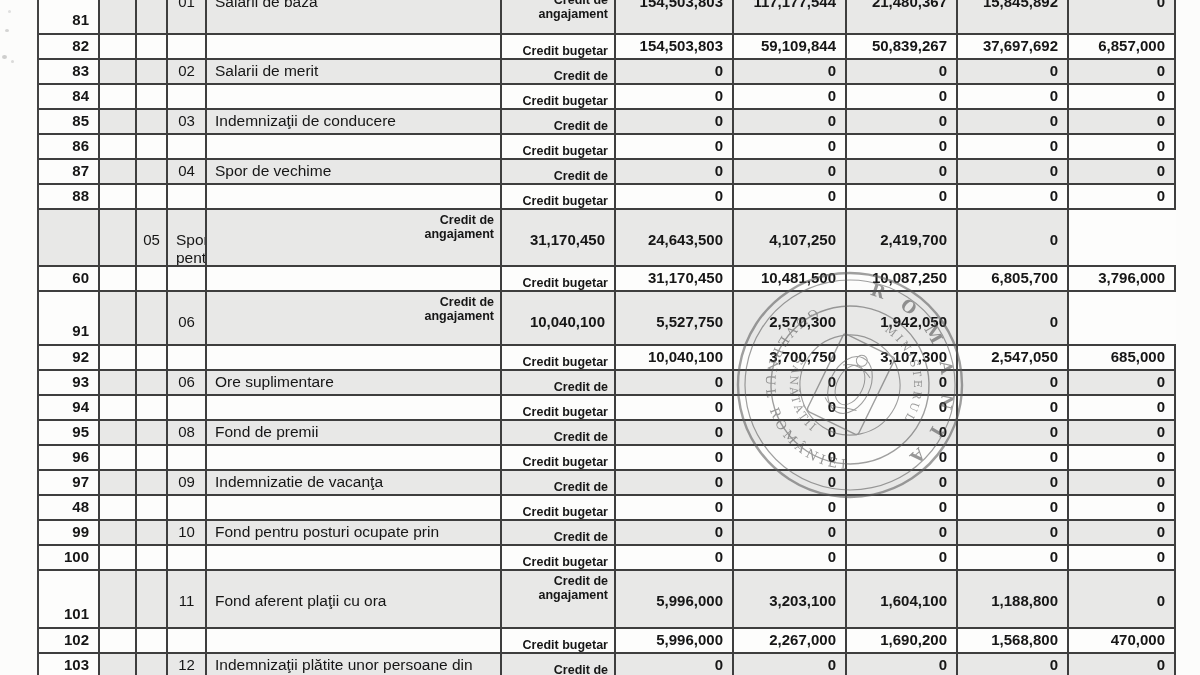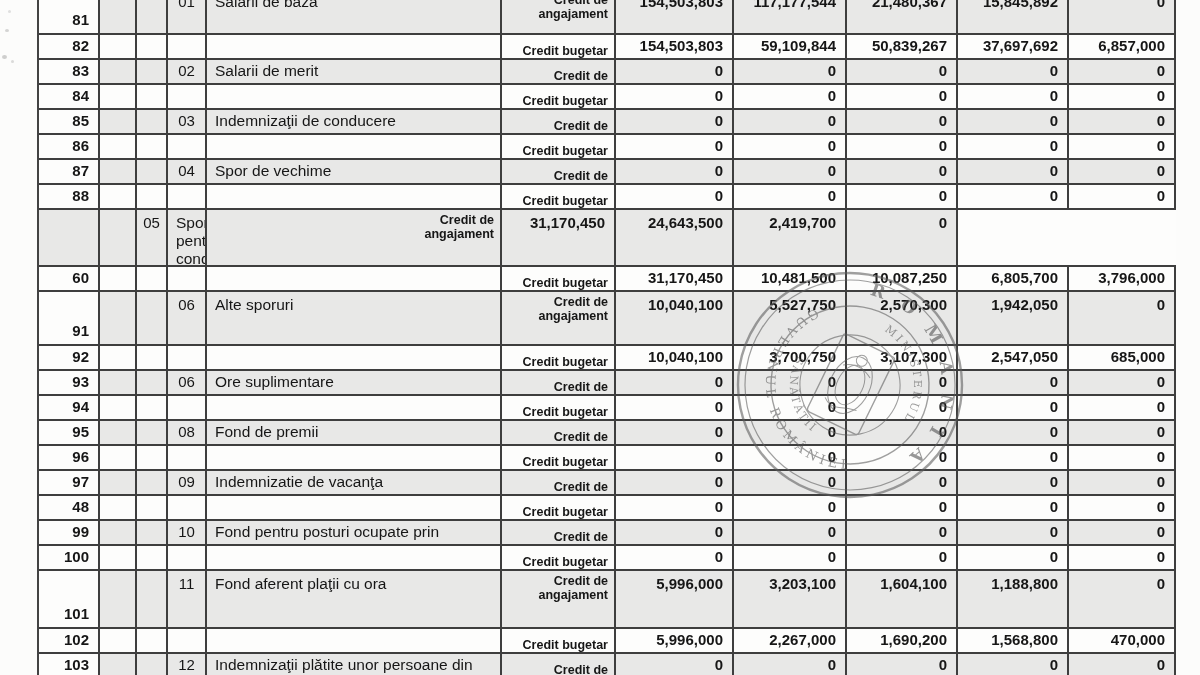--- a/index.html
+++ b/index.html
@@ -25,21 +25,21 @@
   .row:not(.tall) .cell{line-height:21px;}
   .c-code{font-size:15px;text-align:center;}
   .c-label{font-size:15.5px;text-align:left;padding-left:8px;box-sizing:border-box;}
   .c-credit{font-weight:bold;font-size:12.5px;text-align:right;
             padding-right:6px;box-sizing:border-box;}
   .c-credit div{line-height:14px;}
   .row:not(.tall) .c-credit{display:flex;flex-direction:column;justify-content:flex-end;}
   .c-val{font-weight:bold;font-size:15px;text-align:right;padding-right:9px;
          box-sizing:border-box;font-variant-numeric:tabular-nums;}
   
-  .tall .cell{padding-top:4px;box-sizing:border-box;}
+  .tall .cell{padding-top:21px;box-sizing:border-box;}
   .tall .c-num{display:flex;align-items:flex-end;justify-content:flex-end;
                padding-bottom:3px;padding-top:0;}
   .tall .c-credit{padding-top:3px;}
   #r81 .cell{padding-top:10px;}
   #r81 .c-num{padding-top:0;}
   
   .speck{position:absolute;border-radius:50%;background:#8a8a8a;}
   
   .stamp{position:absolute;left:720px;top:255px;pointer-events:none;}
 </style>
@@ -179,20 +179,21 @@
         <div class="cell c-a"></div>
         <div class="cell c-b"></div>
         <div class="cell c-code">05</div>
         <div class="cell c-label">Sporuri pentru condiţii de munca</div>
         <div class="cell c-credit">
           <div>Credit de</div>
           <div>angajament</div>
         </div>
         <div class="cell c-val">31,170,450</div>
         <div class="cell c-val">24,643,500</div>
+        <div class="cell c-val">4,107,250</div>
         <div class="cell c-val">2,419,700</div>
         <div class="cell c-val">0</div>
       </div>
       <div class="row" id="r90">
         <div class="cell c-num">60</div>
         <div class="cell c-a"></div>
         <div class="cell c-b"></div>
         <div class="cell c-code"></div>
         <div class="cell c-label"></div>
         <div class="cell c-credit">
@@ -202,21 +203,20 @@
         <div class="cell c-val">10,481,500</div>
         <div class="cell c-val">10,087,250</div>
         <div class="cell c-val">6,805,700</div>
         <div class="cell c-val">3,796,000</div>
       </div>
       <div class="row tall shaded" id="r91">
         <div class="cell c-num">91</div>
         <div class="cell c-a"></div>
         <div class="cell c-b"></div>
         <div class="cell c-code">06</div>
-        <div class="cell c-label">Alte sporuri</div>
         <div class="cell c-credit">
           <div>Credit de</div>
           <div>angajament</div>
         </div>
         <div class="cell c-val">10,040,100</div>
         <div class="cell c-val">5,527,750</div>
         <div class="cell c-val">2,570,300</div>
         <div class="cell c-val">1,942,050</div>
         <div class="cell c-val">0</div>
       </div>

